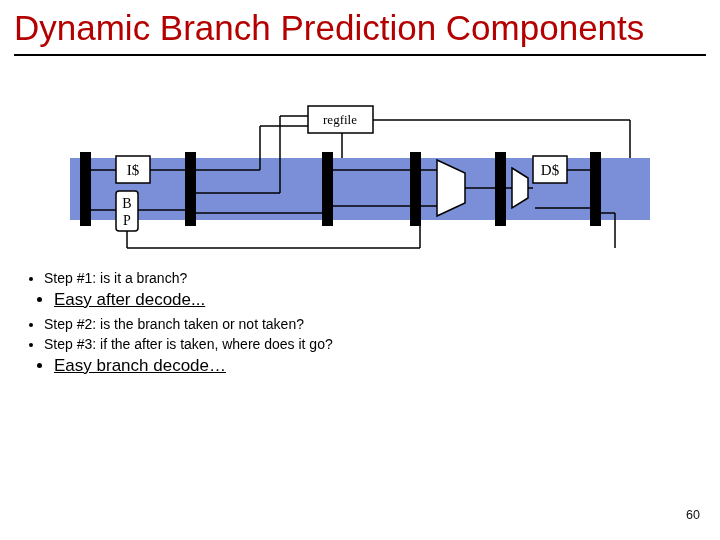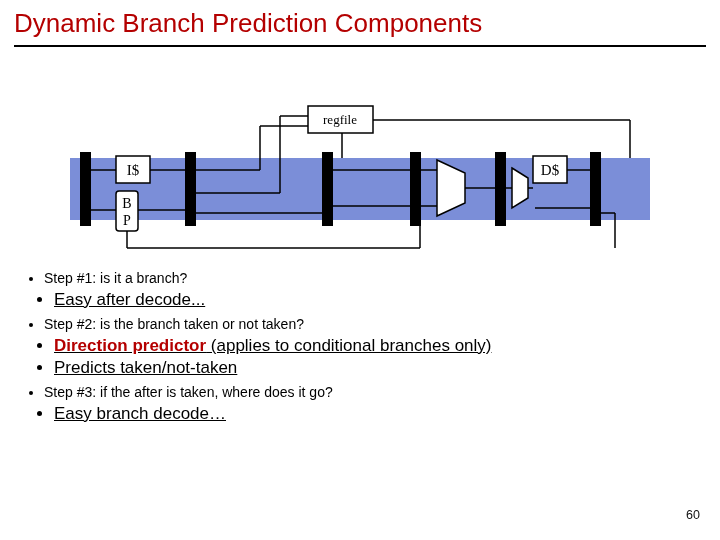--- a/index.html
+++ b/index.html
@@ -17,21 +17,21 @@
     width: 720px;
     height: 540px;
     box-sizing: border-box;
   }
   .title {
     position: absolute;
     top: 8px;
     left: 14px;
     right: 14px;
     font-family: Verdana, Geneva, sans-serif;
-    font-size: 26px;
+    font-size: 35px;
     color: #b40000;
     letter-spacing: 0px;
     border-bottom: 2px solid #000;
     padding-bottom: 6px;
   }
   .diagram {
     position: absolute;
     top: 98px;
     left: 70px;
     width: 580px;
@@ -164,26 +164,20 @@
   <div class="content">
     <ul class="top">
       <li>Step #1: is it a branch?</li>
     </ul>
     <ul class="sub">
       <li>Easy after decode...</li>
     </ul>
     <ul class="top">
       <li>Step #2: is the branch taken or not taken?</li>
     </ul>
-    <ul class="sub">
-      <li>
-        <span class="emph">Direction predictor</span><span> (applies to conditional branches only)</span>
-      </li>
-      <li>Predicts taken/not-taken</li>
-    </ul>
     <ul class="top">
       <li>Step #3: if the after is taken, where does it go?</li>
     </ul>
     <ul class="sub">
       <li>Easy branch decode…</li>
     </ul>
   </div>
 
   <div class="footer-right">60</div>
 

